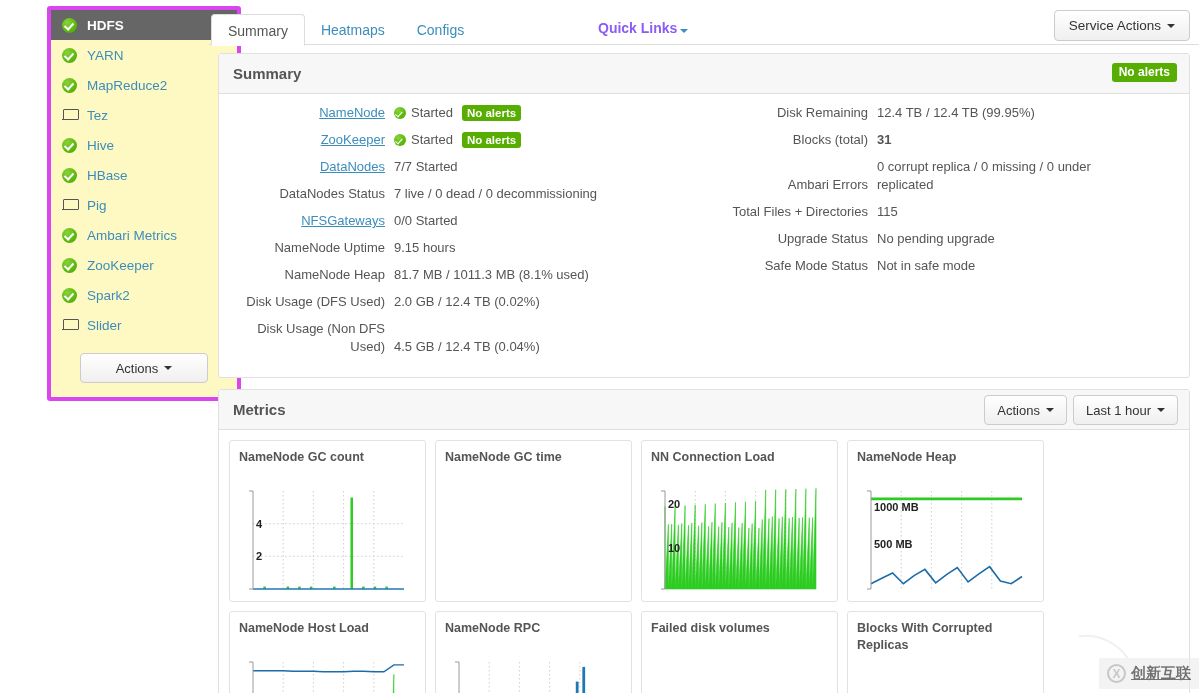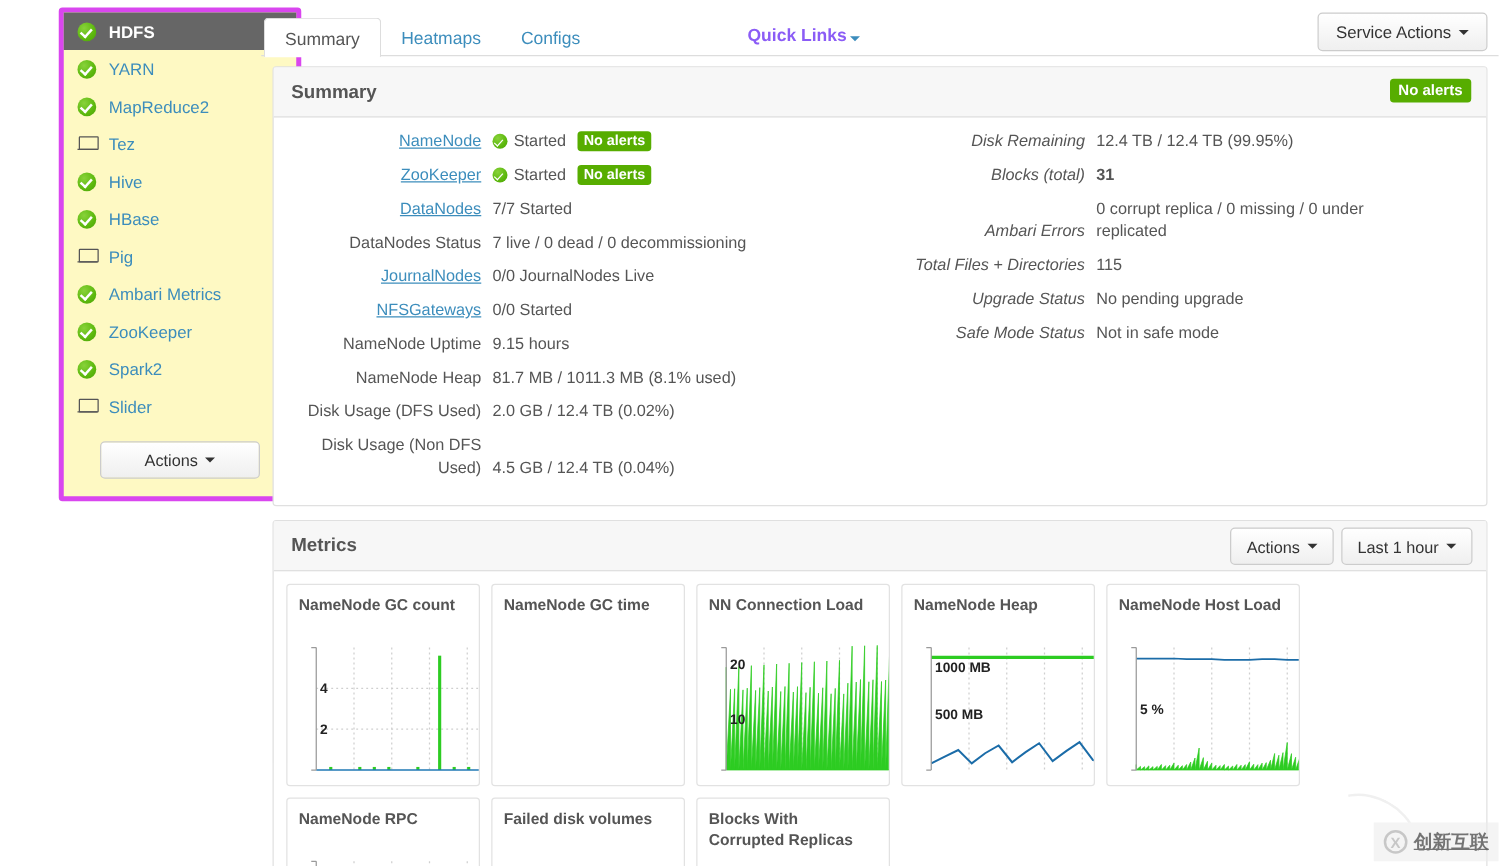--- a/index.html
+++ b/index.html
@@ -161,31 +161,31 @@
   .mini-ok::after {
     content: ""; position: absolute; left: 3px; top: 2.5px;
     width: 3px; height: 5.5px;
     border: solid #fff; border-width: 0 1.6px 1.6px 0;
     transform: rotate(42deg);
   }
   .pill {
     background: #57ad00; color: #fff; font-size: 11.5px; font-weight: bold;
     padding: 2px 5px; border-radius: 3px; margin-left: 5px; line-height: 12px;
   }
-  .sumcol.right .sumlabel { width: 170px; flex: 0 0 170px; font-style: italic; }
+  .sumcol.right .sumlabel { width: 170px; flex: 0 0 170px; }
   .sumcol.right { padding-left: 3px; }
 
   
   #metrics-panel { margin-top: 11px; }
   .metric-grid {
     display: flex; flex-wrap: wrap; gap: 9px;
     padding: 10px 10px 12px 10px;
   }
   .metric-card {
-    width: 155px; height: 162px;
+    width: 197px; height: 162px;
     border: 1px solid #e2e2e2; border-radius: 3px;
     background: #fff; padding: 8px 9px;
     position: relative; overflow: hidden;
   }
   .metric-title {
     font-size: 12.5px; font-weight: bold; color: #555;
     line-height: 17px; height: 34px;
   }
   .metric-plot { position: absolute; left: 9px; top: 44px; width: 167px; height: 110px; }
   .metric-plot svg { display: block; }
@@ -320,26 +320,20 @@
             <div class="sumrow">
               <div class="sumlabel link">DataNodes</div>
               <div class="sumvalue">
                 <span class="txt">7/7 Started</span>
               </div>
             </div>
             <div class="sumrow">
               <div class="sumlabel">DataNodes Status</div>
               <div class="sumvalue">
                 <span class="txt">7 live / 0 dead / 0 decommissioning</span>
-              </div>
-            </div>
-            <div class="sumrow">
-              <div class="sumlabel link">JournalNodes</div>
-              <div class="sumvalue">
-                <span class="txt">0/0 JournalNodes Live</span>
               </div>
             </div>
             <div class="sumrow">
               <div class="sumlabel link">NFSGateways</div>
               <div class="sumvalue">
                 <span class="txt">0/0 Started</span>
               </div>
             </div>
             <div class="sumrow">
               <div class="sumlabel">NameNode Uptime</div>

